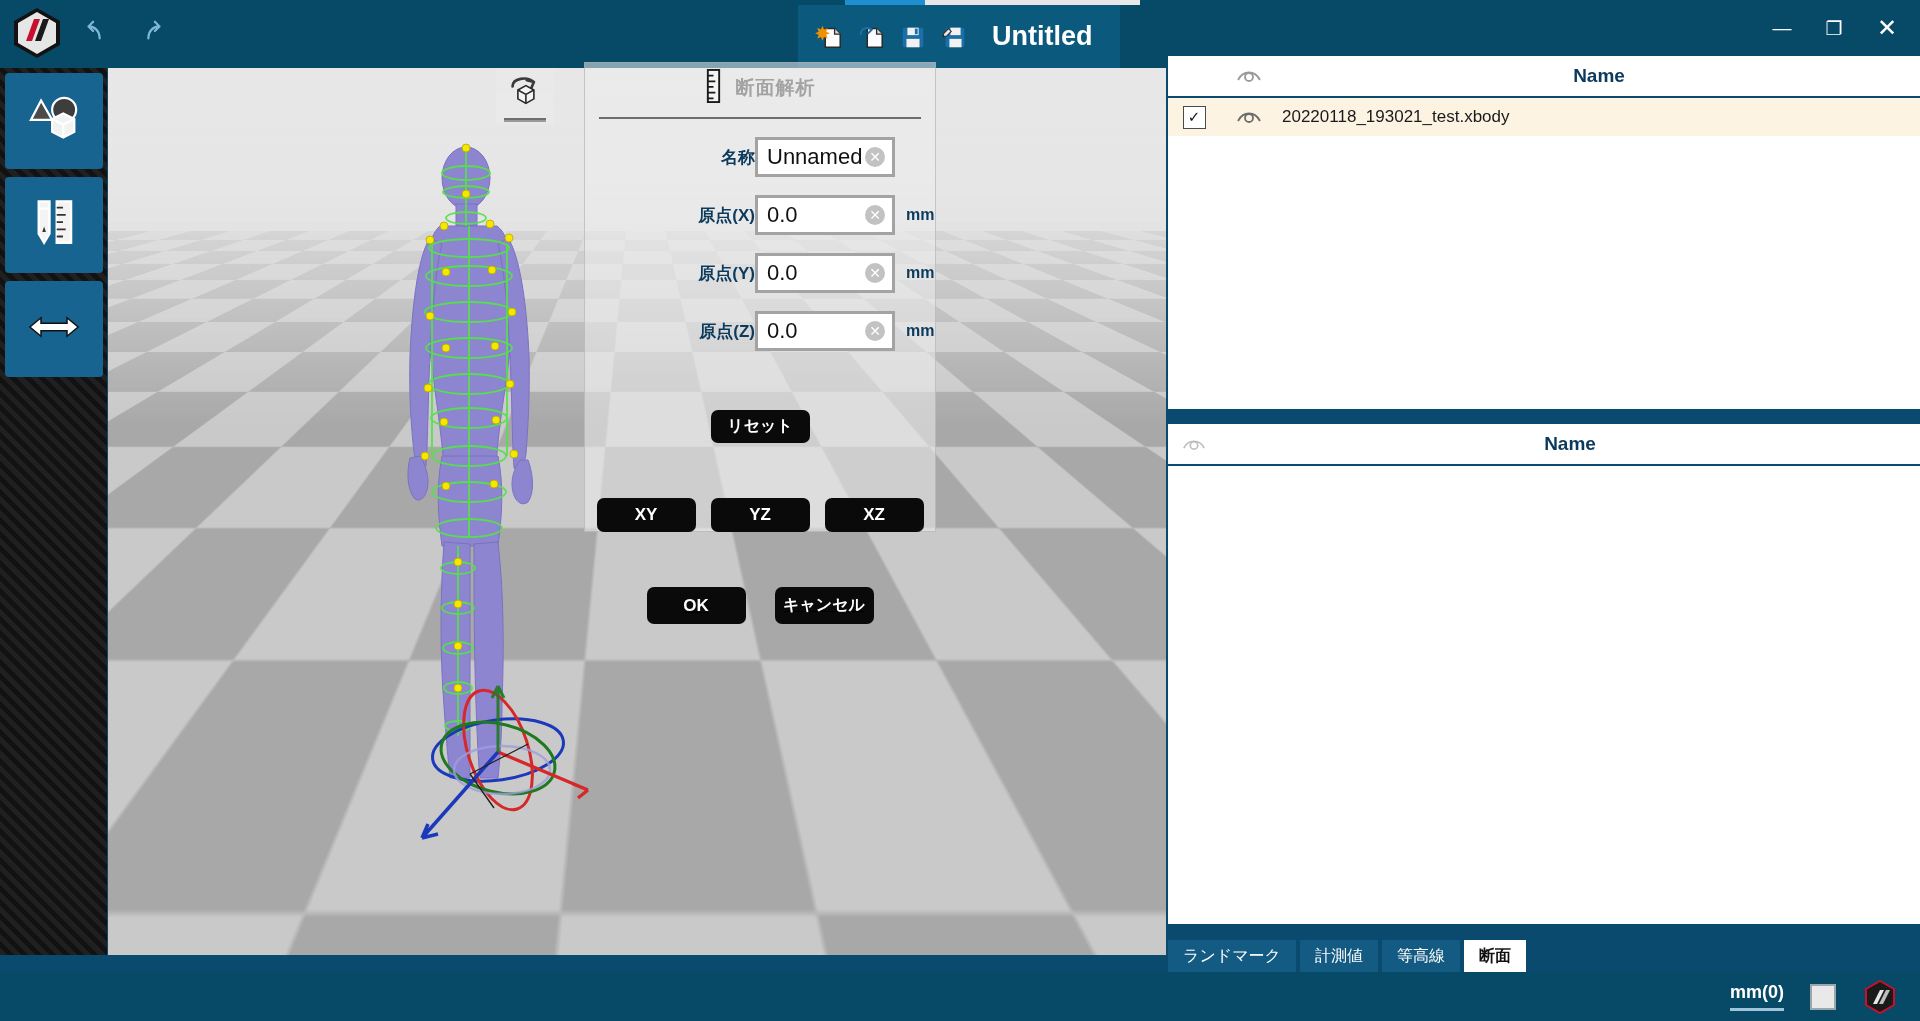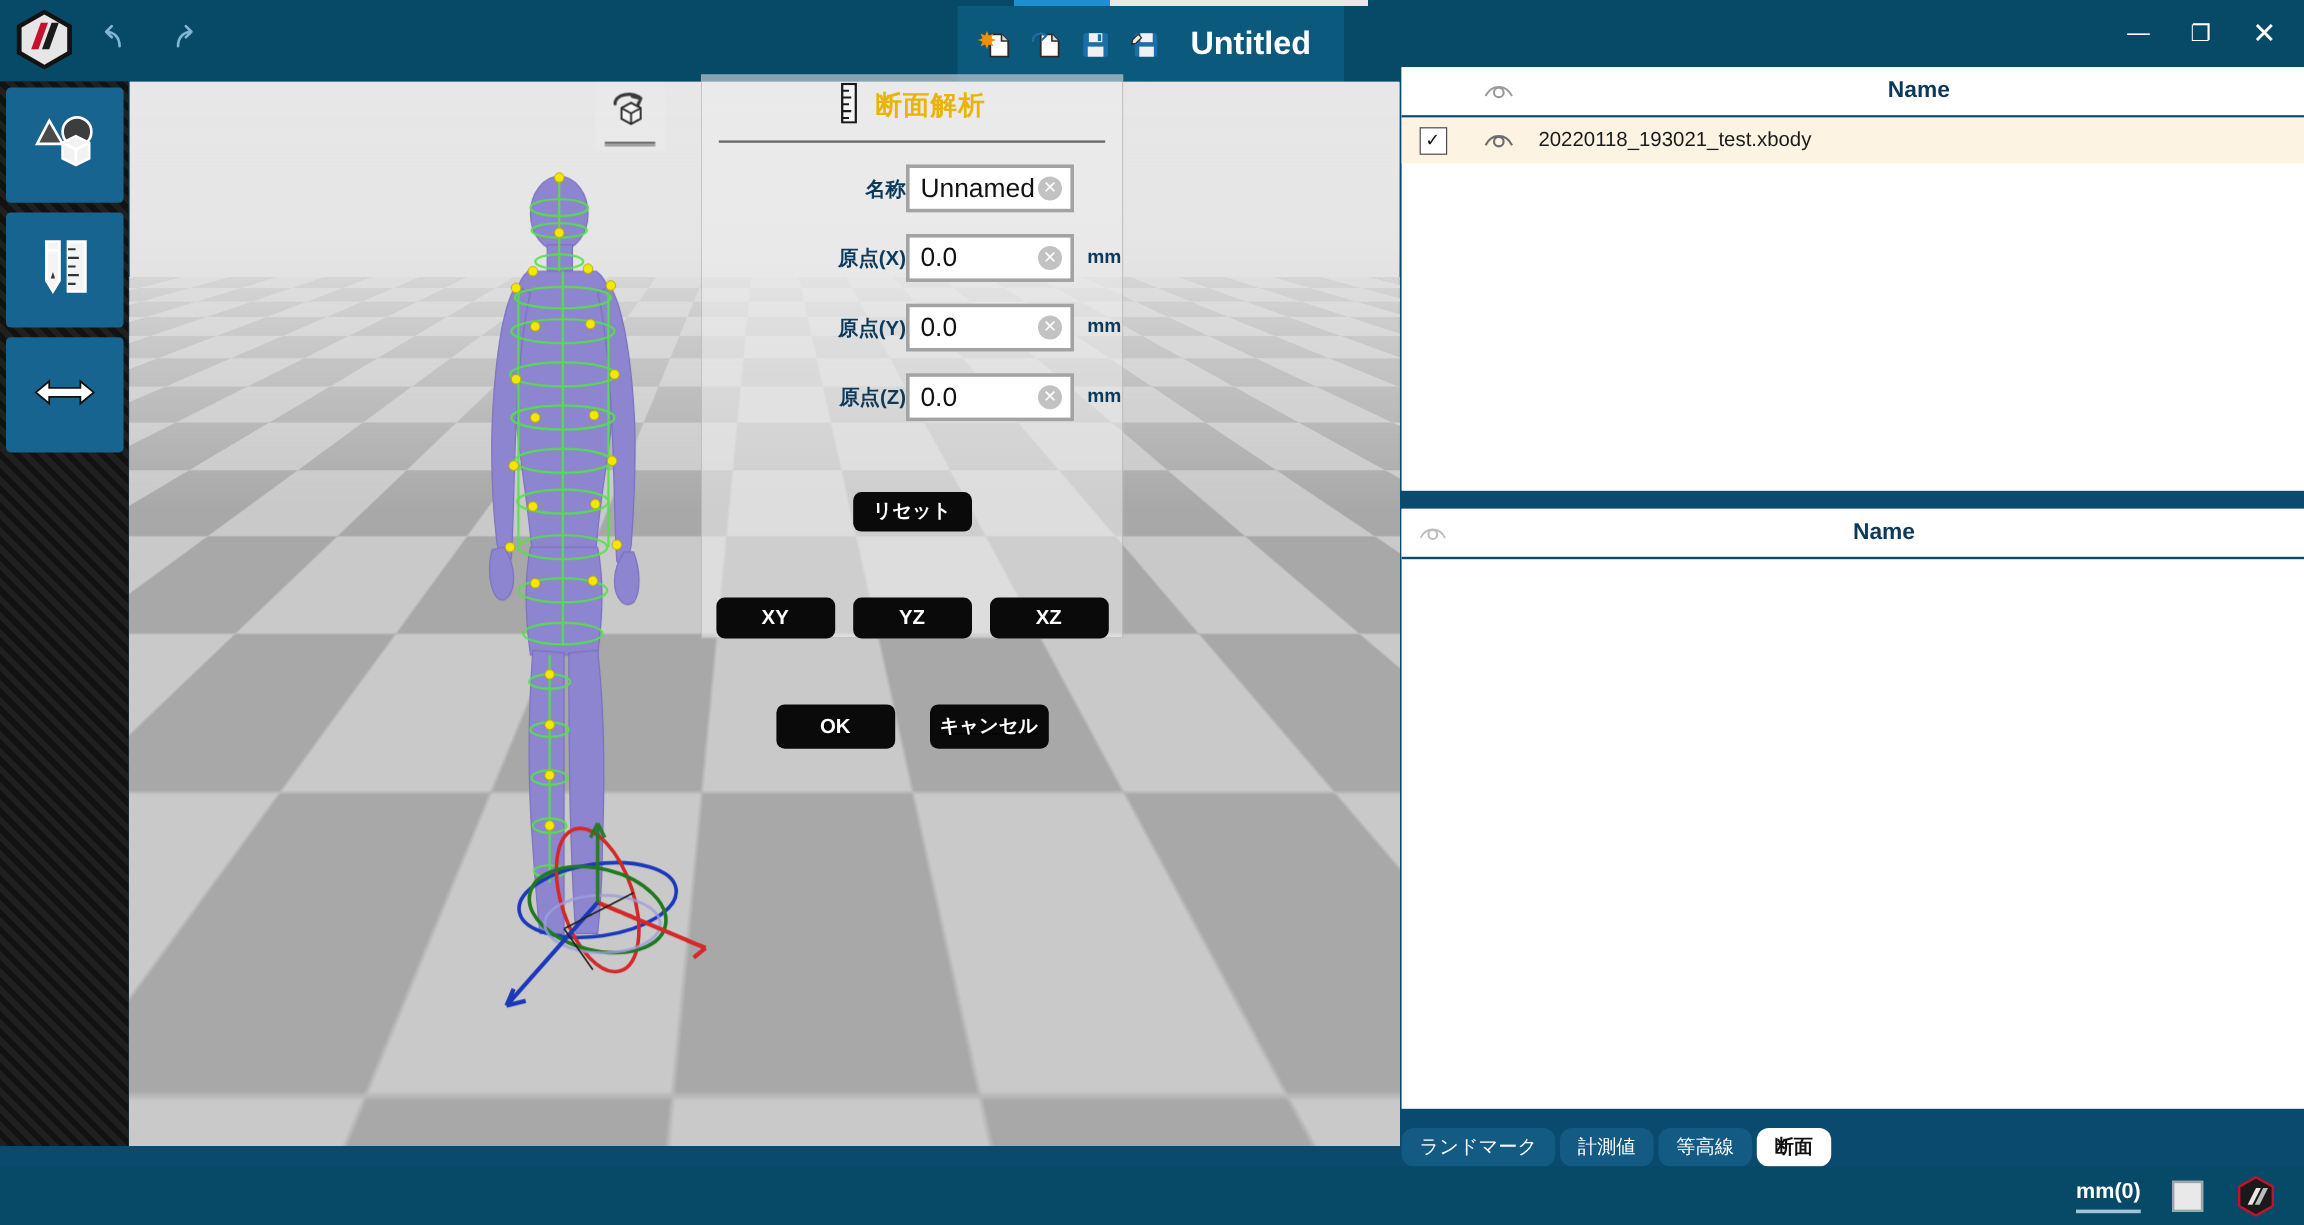--- a/index.html
+++ b/index.html
@@ -119,21 +119,21 @@
   
   .dialog {
     position: absolute; left: 584px; top: 62px; width: 352px; height: 470px;
     background: rgba(236,236,236,0.55);
     border: 1px solid rgba(170,170,170,0.6);
   }
   .dlg-head {
     height: 50px; display: flex; align-items: center; justify-content: center;
     gap: 14px;
   }
-  .dlg-title { color: #eab308; font-size: 22px; font-weight: bold; letter-spacing: 1px; }
+  .dlg-title { color: #a3a3a3; font-size: 19px; font-weight: bold; letter-spacing: 1px; }
   .dlg-rule { margin: 4px 14px 0 14px; border-top: 2px solid #6d6d6d; }
 
   .frow { display: flex; align-items: center; margin-top: 18px; }
   .frow .flabel {
     width: 170px; text-align: right; 
     color: #0c3a5c; font-size: 17px; font-weight: bold;
   }
   .field {
     position: relative; width: 140px; height: 40px;
     background: #ffffff; border: 3px solid #a3a3a3;
@@ -191,21 +191,21 @@
     display: flex; align-items: center; justify-content: center;
     color: #111; font-size: 15px; font-family: "DejaVu Sans", sans-serif;
   }
   .tr-eye { width: 58px; display: flex; align-items: center; justify-content: center; }
   .tr-name { flex: 1; font-size: 17px; color: #1a1a1a; padding-left: 4px; }
 
   
   .tabbar { position: absolute; left: 1168px; top: 940px; height: 32px; display: flex; gap: 4px; }
   .tab {
     height: 32px; padding: 0 15px; display: flex; align-items: center;
-    background: #135b82; color: #ffffff; font-size: 16px; cursor: pointer; border-radius: 10px;
+    background: #135b82; color: #ffffff; font-size: 16px; cursor: pointer;
   }
   .tab.active { background: #ffffff; color: #111111; font-weight: bold; }
 
   
   .statusbar {
     position: absolute; left: 0; top: 972px; width: 1920px; height: 49px;
     background: #074a68; display: flex; align-items: center; justify-content: flex-end;
     gap: 26px; padding-right: 22px;
   }
   .mm-val {

